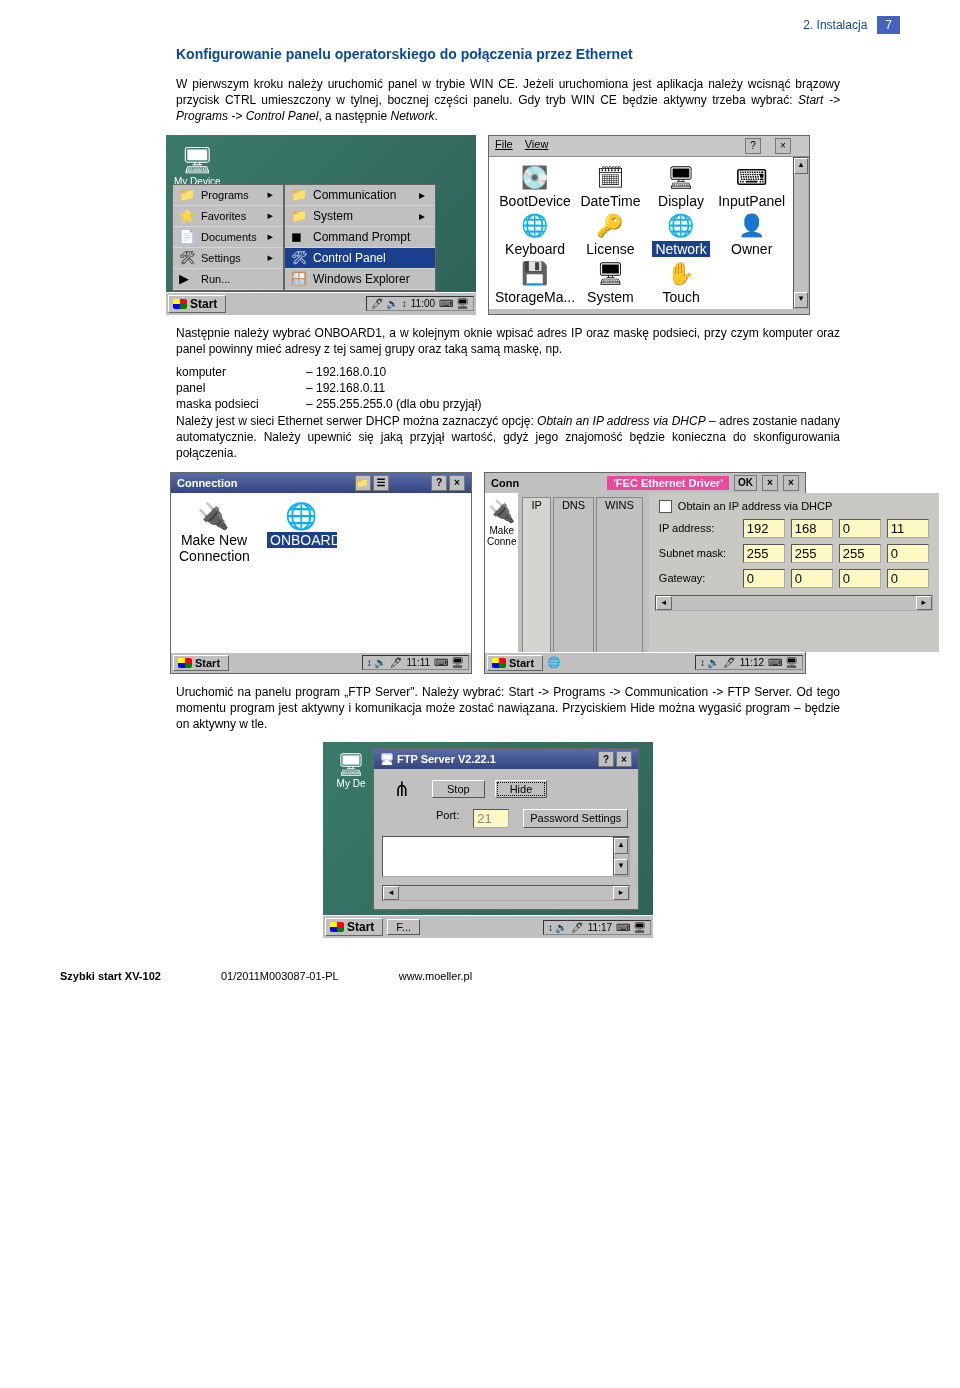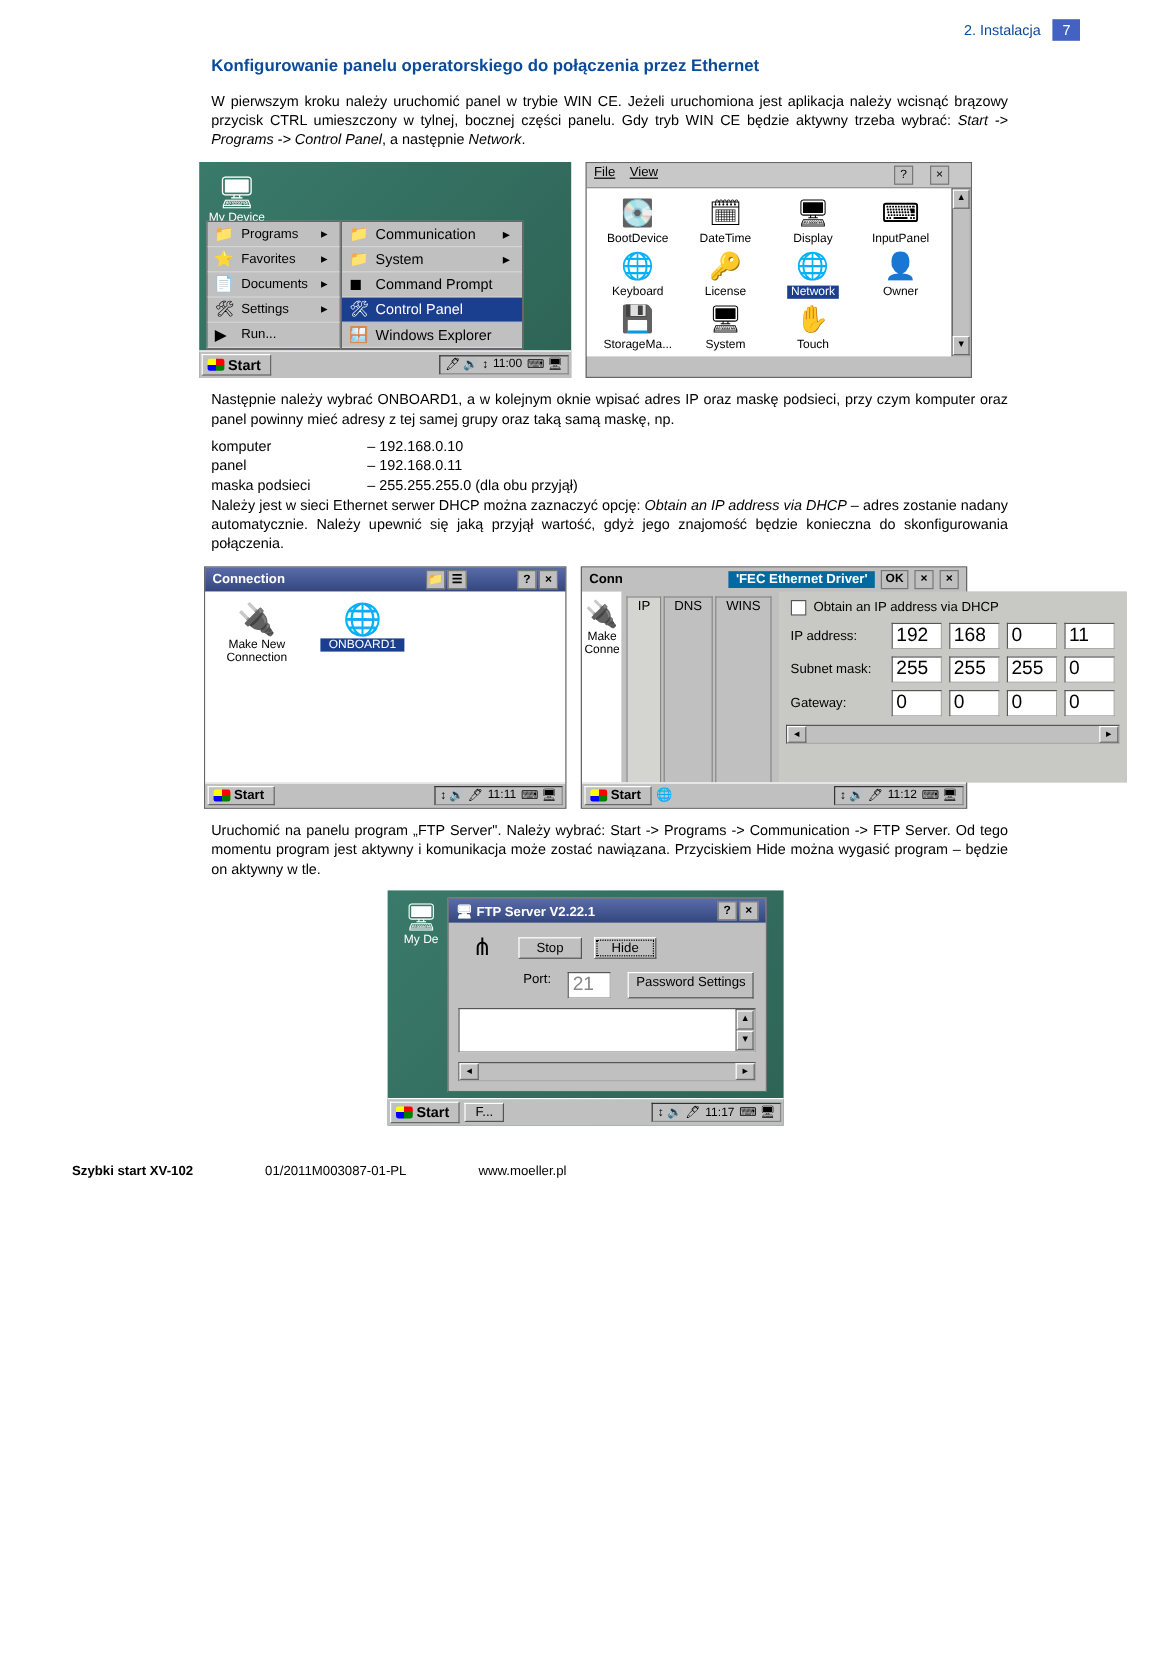--- a/index.html
+++ b/index.html
@@ -14,39 +14,39 @@
   .kv .k{display:inline-block;width:130px}
   .screenshot-row{display:flex;justify-content:center;gap:12px;margin:10px 0}
   
   .win{border:1px solid #666;background:#c0c0c0;font-family:Tahoma,Arial,sans-serif;font-size:11px}
   .titlebar{background:linear-gradient(180deg,#5a6ca8,#34467e);color:#fff;padding:2px 6px;display:flex;justify-content:space-between;align-items:center;font-weight:bold}
   .tbbtn{background:#c0c0c0;border:1px solid #777;width:14px;height:14px;display:inline-flex;align-items:center;justify-content:center;font-size:10px;color:#000;margin-left:2px}
   .menubar{background:#c8c8c8;padding:2px 6px;border-bottom:1px solid #8a8a8a}
   .menubar span{margin-right:12px}
   .iconshelf{background:#fff;padding:8px 6px 4px;display:grid;grid-template-columns:repeat(4,1fr);gap:4px 0;text-align:center}
   .ico{font-size:22px;display:block;margin-bottom:2px}
-  .ilbl{font-size:10px;color:#000}
+  .ilbl{font-size:14px;color:#000}
   .ilbl.sel{background:#1a3f8f;color:#fff;padding:0 3px}
   .taskbar{background:#c0c0c0;display:flex;align-items:center;padding:2px;border-top:1px solid #fff}
   .startbtn{background:#c0c0c0;border:1px solid #fff;border-right-color:#666;border-bottom-color:#666;padding:1px 8px 1px 4px;display:flex;align-items:center;gap:3px;font-weight:bold}
   .tray{margin-left:auto;display:flex;align-items:center;gap:4px;border:1px inset #888;padding:1px 4px;font-size:10px}
   .desk{background:linear-gradient(135deg,#3a7a6a,#2d6355);display:flex}
   .desk-icons{padding:10px 8px;color:#fff;text-align:center;font-size:10px}
   .startmenu{background:#c0c0c0;border:1px solid #666;font-size:11px}
   .smrow{display:flex;align-items:center;gap:6px;padding:2px 10px 2px 6px;border-bottom:1px solid #d4d4d4}
   .smrow.sel{background:#1a3f8f;color:#fff}
   .smico{width:16px;height:16px;display:inline-block;font-size:13px}
   .sub{background:#c0c0c0;border:1px solid #666}
   
   .dlg{border:1px solid #666;background:#c0c0c0;font-family:Tahoma,Arial,sans-serif;font-size:11px;display:flex;flex-direction:column}
   .tabs{display:flex;padding:4px 4px 0}
   .tab{background:#c0c0c0;border:1px solid #888;border-bottom:none;padding:1px 8px;font-size:11px;margin-right:2px}
   .tab.act{background:#d4d4d0}
   .fld{display:flex;align-items:center;gap:6px;padding:3px 8px}
-  .inp{background:#ffffff;border:1px inset #aaa;width:34px;padding:1px 3px;font-size:16px;text-align:left}
+  .inp{background:#fef9c3;border:1px inset #aaa;width:34px;padding:1px 3px;font-size:13px;text-align:left}
   .btn{background:#c0c0c0;border:1px solid #fff;border-right-color:#555;border-bottom-color:#555;padding:2px 14px;font-size:11px}
   .btn.dash{outline:1px dotted #000;outline-offset:-3px}
   .scrollh{height:14px;background:#c0c0c0;border:1px inset #aaa;display:flex;justify-content:space-between;margin:4px}
   .scrollh .ar{width:14px;background:#c0c0c0;border:1px solid #fff;border-right-color:#666;border-bottom-color:#666;text-align:center;font-size:9px}
   .scrollv{width:14px;background:#c0c0c0;border:1px inset #aaa;display:flex;flex-direction:column;justify-content:space-between}
   .scrollv .ar{height:14px;background:#c0c0c0;border:1px solid #fff;border-right-color:#666;border-bottom-color:#666;text-align:center;font-size:9px}
   .footer{margin-top:14px;padding:0 60px;display:flex;gap:60px;font-size:11px}
   .footer .b{font-weight:bold}
   .flag{display:inline-block;width:14px;height:10px;background:conic-gradient(red 0 25%,green 0 50%,blue 0 75%,yellow 0);border-radius:2px}
   .cb{width:11px;height:11px;border:1px solid #555;background:#fff;display:inline-block}
@@ -204,21 +204,21 @@
             <span>11:11</span>
             <span>⌨ 🖥</span>
           </div>
       </div>
     </div>
 
     <div class="dlg" style="width:320px;height:200px">
       <div class="titlebar" style="background:#c0c0c0;color:#000;font-weight:bold">
         <span><span>Conn</span></span>
         <span style="display:flex;align-items:center;gap:3px">
-          <span style="background:#0369a1;color:#fff;padding:1px 6px">'FEC Ethernet Driver'</span>
+          <span style="background:#ec4899;color:#fff;padding:1px 6px">'FEC Ethernet Driver'</span>
           <span class="tbbtn" style="width:auto;padding:0 3px">OK</span>
           <span class="tbbtn">×</span>
           <span class="tbbtn">×</span>
         </span>
       </div>
       <div style="display:flex;flex:1">
         <div style="width:48px;background:#fff;padding:6px 2px;text-align:center;font-size:10px">
           <div style="font-size:22px">🔌</div>
           <div>Make</div>
           <div>Conne</div>

